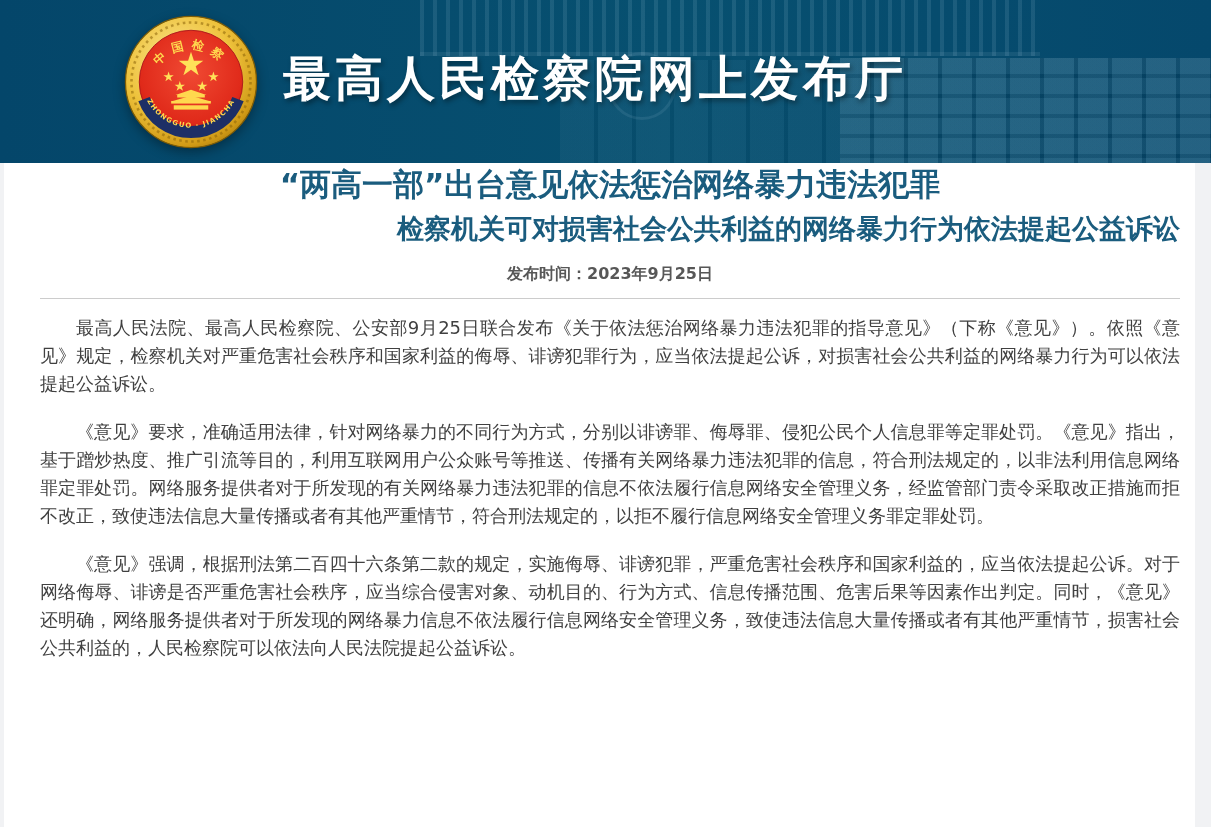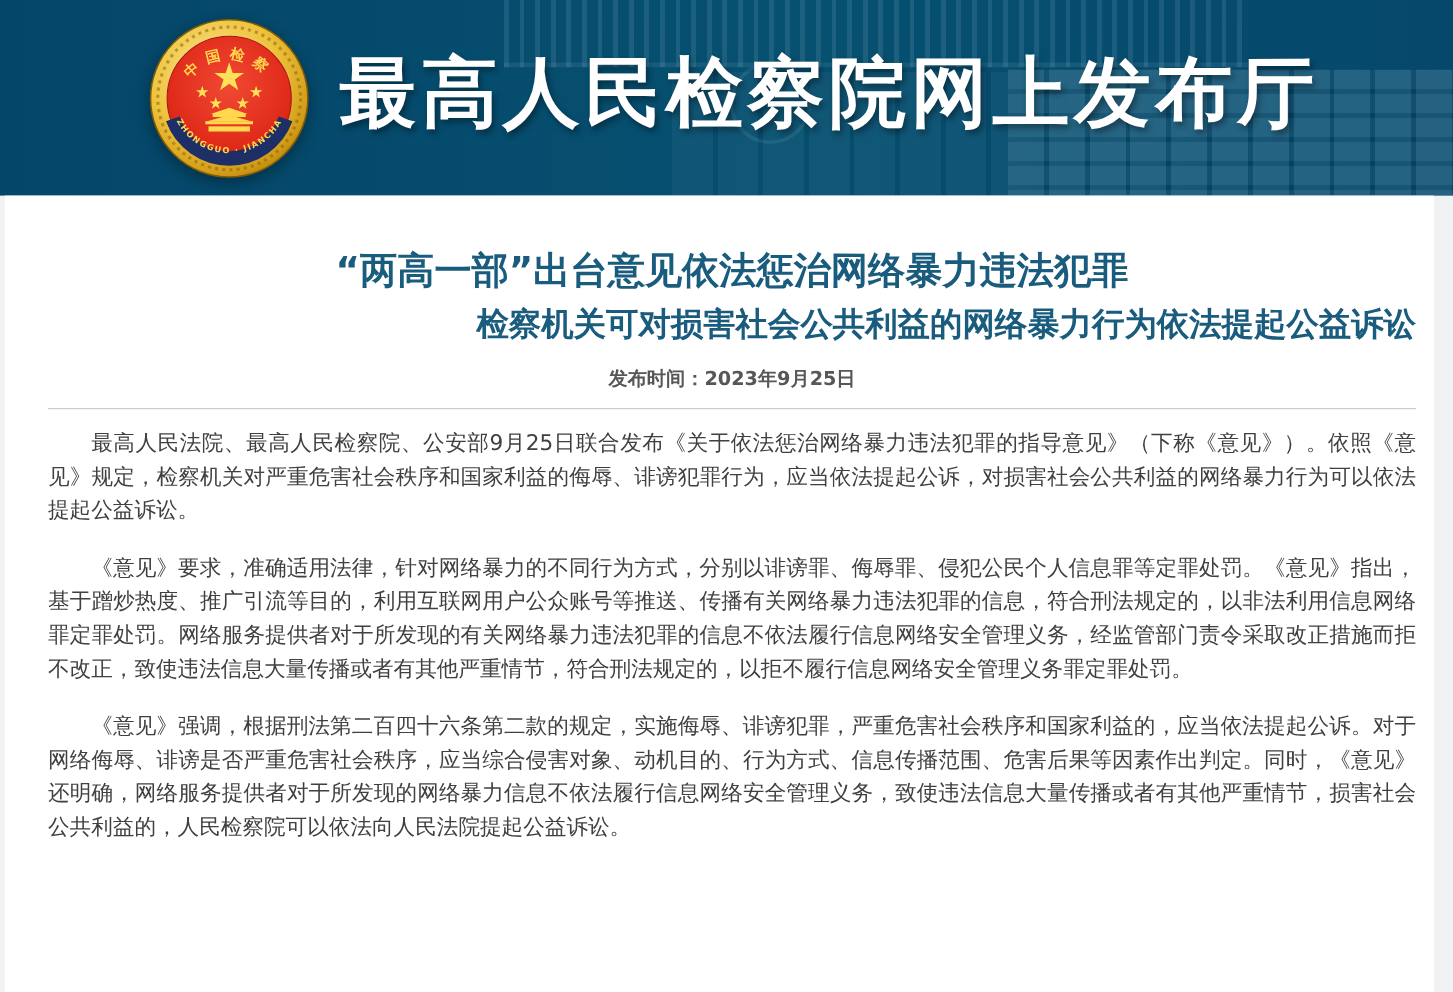--- a/index.html
+++ b/index.html
@@ -55,35 +55,34 @@
     width: 138px; height: 138px;
     filter: drop-shadow(0 4px 6px rgba(0,0,0,0.35));
   }
   .banner-title {
     position: absolute;
     left: 283px; top: 50%;
     transform: translateY(-55%);
     color: #ffffff;
     font-family: "DejaVu Serif", "Liberation Serif", serif;
     font-weight: bold;
-    font-size: 64px;
+    font-size: 48px;
     letter-spacing: 4px;
     white-space: nowrap;
     text-shadow: 2px 3px 5px rgba(0,0,0,0.38);
   }
 
   
   .content {
     position: relative;
     margin-left: 4px;
     width: 1191px;
     height: 664px;
     background: #ffffff;
     box-sizing: border-box;
-    padding-top: 42px;
   }
   .content-inner {
     margin: 0 15px 0 36px;
   }
   .article-title-1 {
     margin: 0;
     text-align: center;
     color: #1a5c7e;
     font-size: 31px;
     font-weight: bold;

